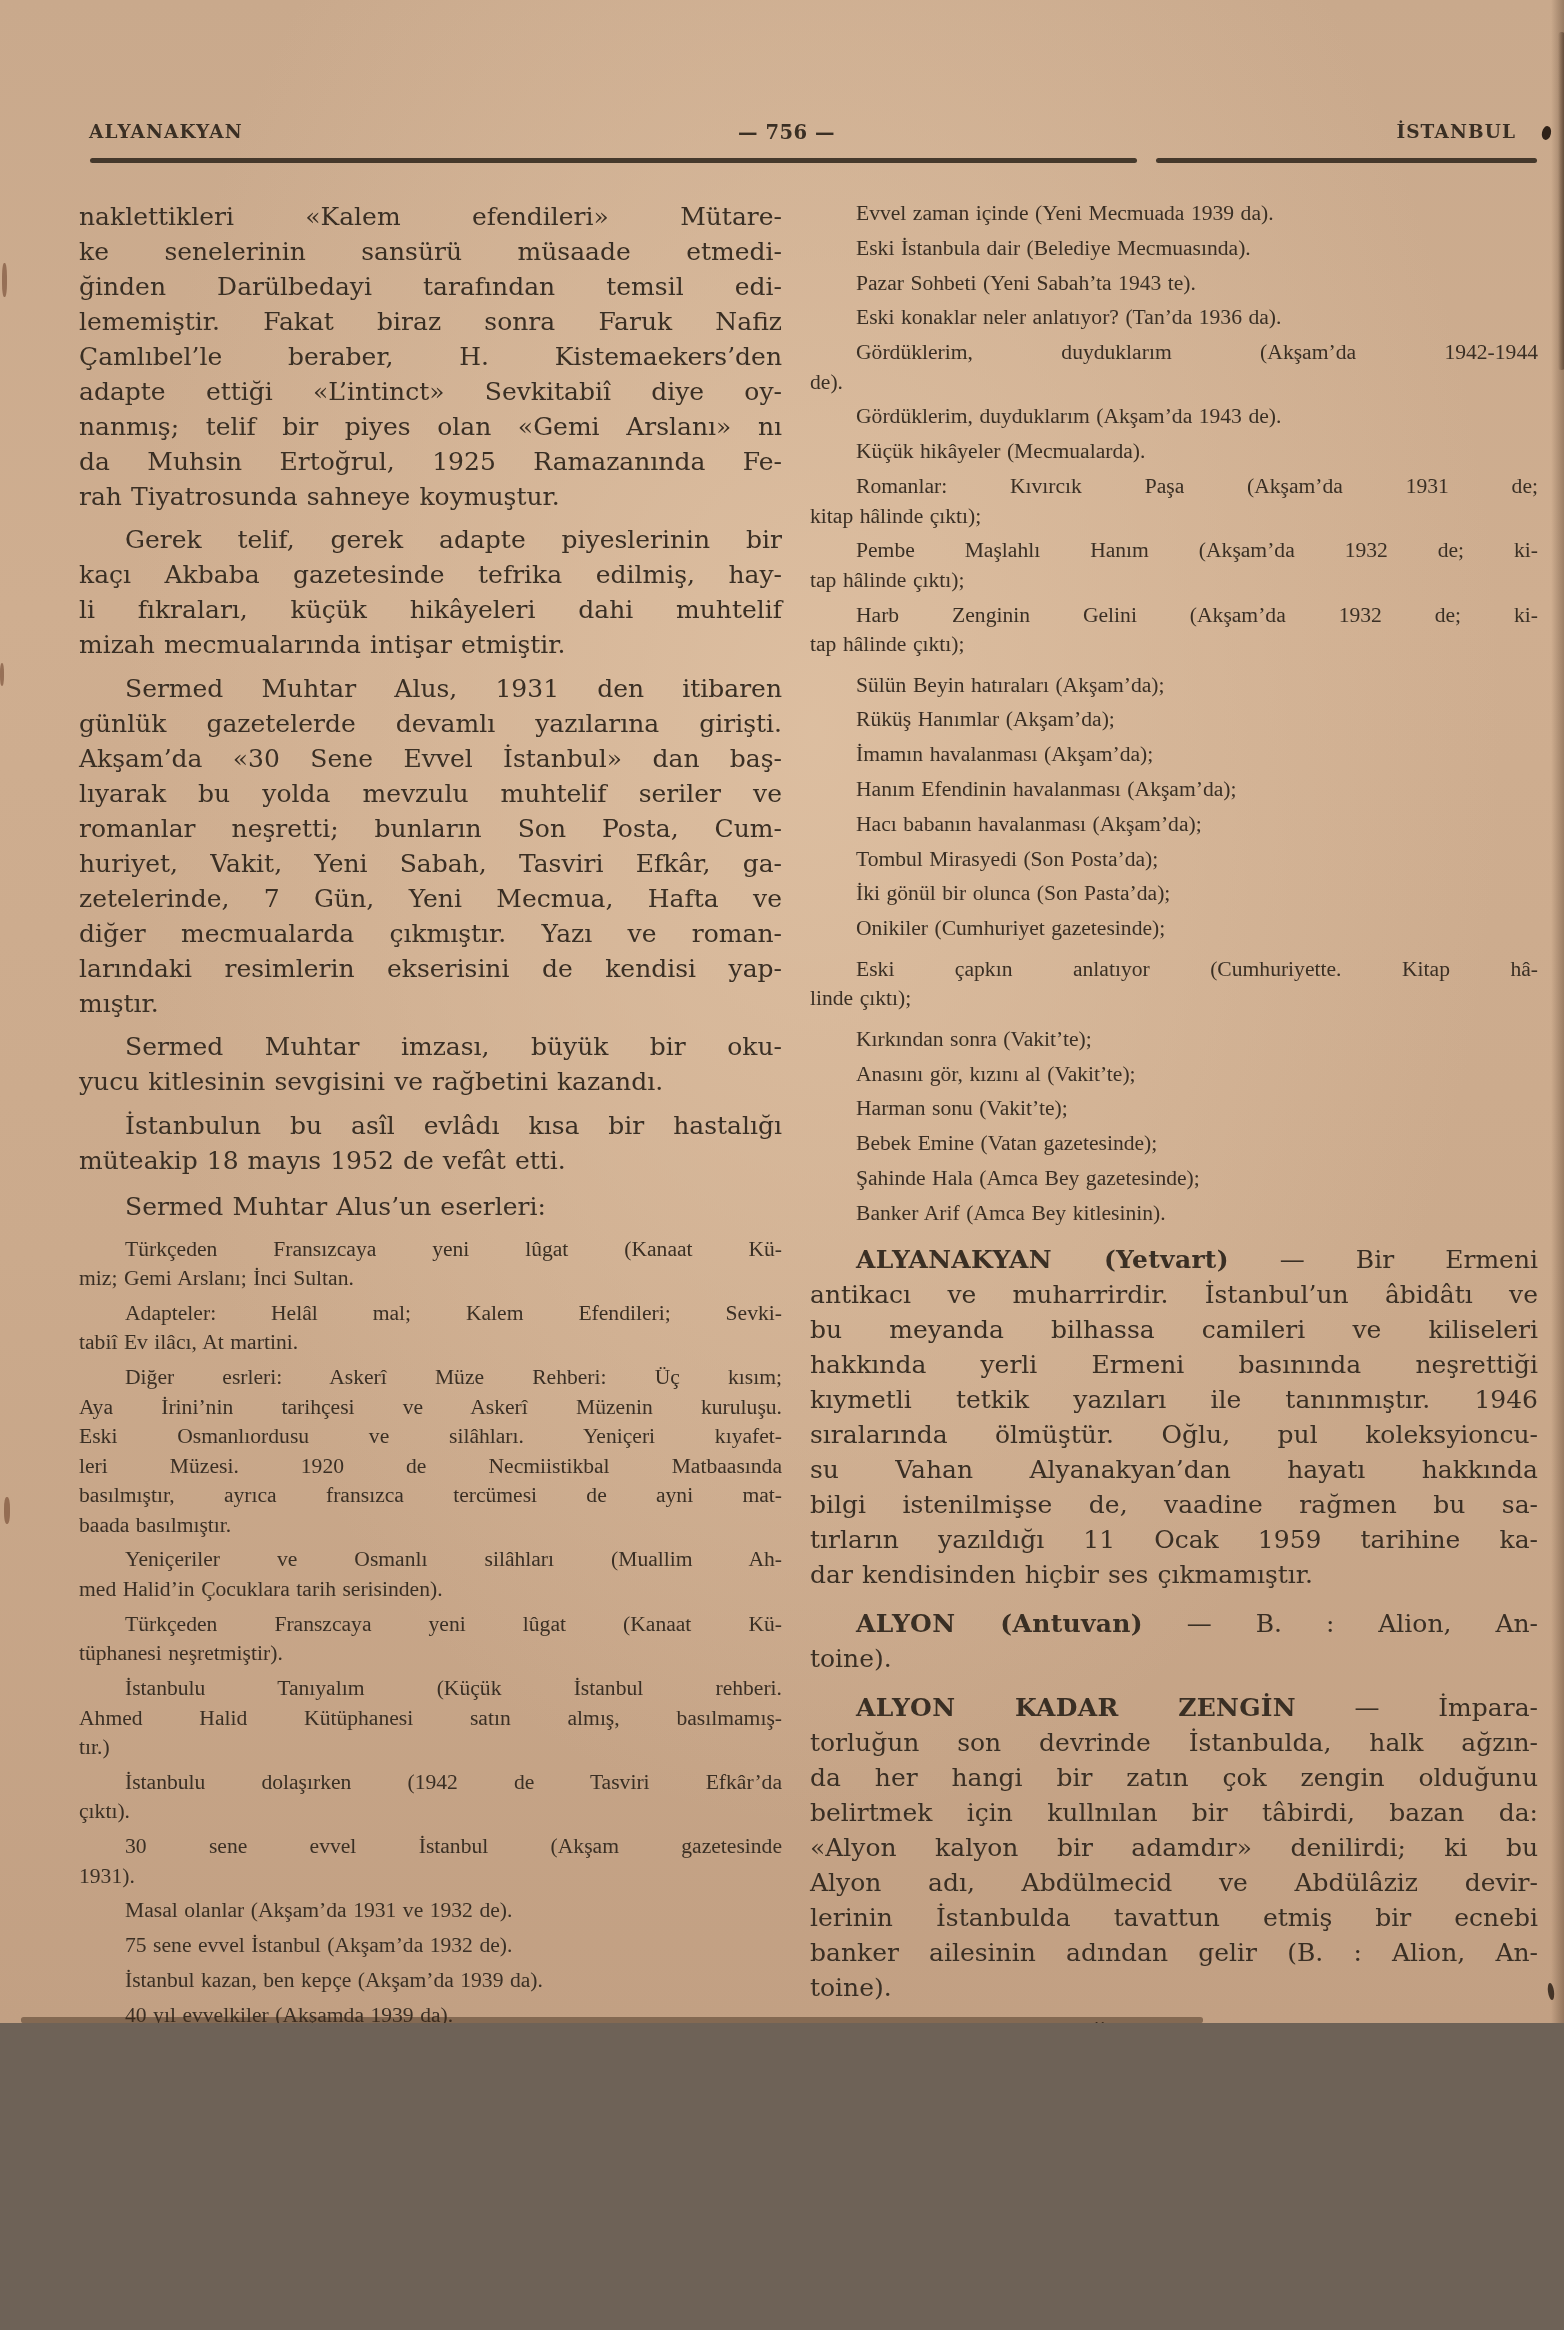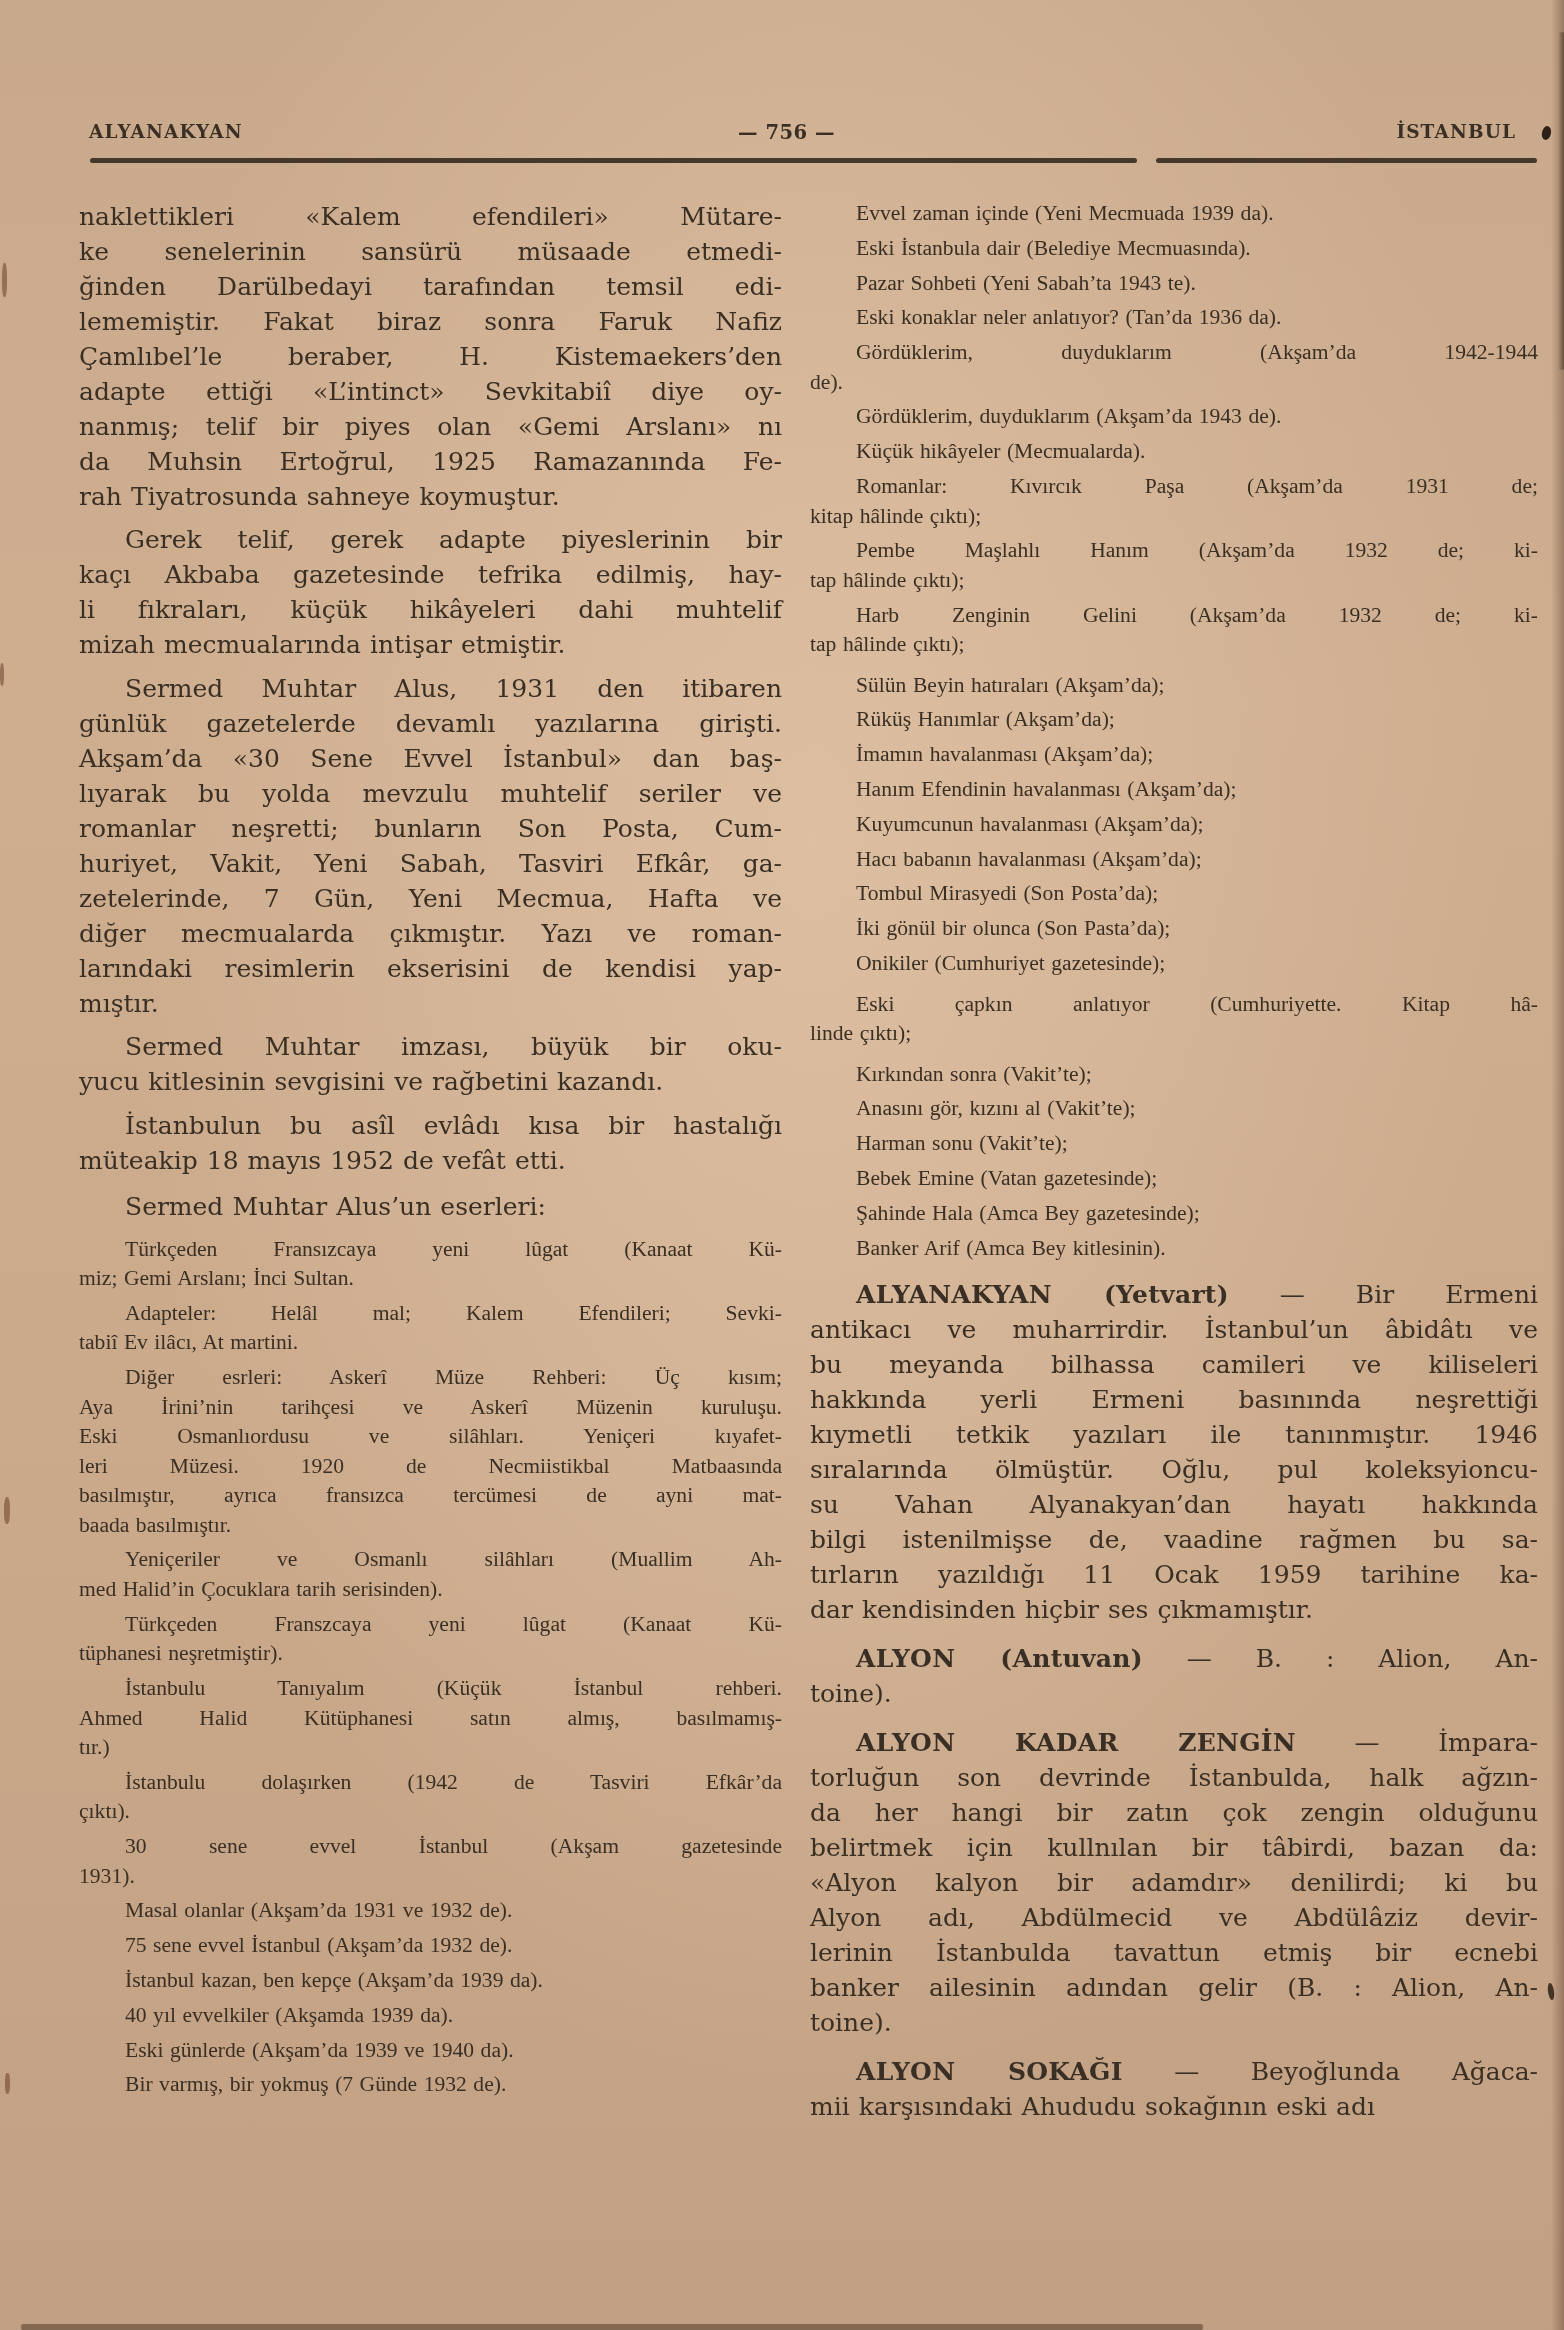--- a/index.html
+++ b/index.html
@@ -1,18 +1,18 @@
 <!DOCTYPE html>
 <html style="font-size:8.4px"><head>
 <meta charset="utf-8">
 <style>
   html,body{margin:0;padding:0;background:#6e6257;}
   .page{
     position:relative;
-    width:1565px;height:2330px;
+    width:1565px;height:2023px;
     background:
       radial-gradient(ellipse at 52% 36%, rgba(222,192,162,.9) 0%, rgba(205,173,143,.0) 60%),
       linear-gradient(180deg,#c9a98c 0%, #cfae90 30%, #cbaa8c 62%, #c2a083 100%);
     background-color:var(--paper,#cbab8e);
     color:var(--ink,#3a2f24);
     font-family:"DejaVu Serif","Liberation Serif",serif;
     overflow:hidden;
   }
   
   .hdr{position:absolute;top:121px;font-weight:bold;font-size:18.5px;letter-spacing:1.1px;white-space:nowrap;}
@@ -202,23 +202,20 @@
       <div class="para small">
         <div class="line last indent">Rüküş Hanımlar (Akşam’da);</div>
       </div>
       <div class="para small">
         <div class="line last indent">İmamın havalanması (Akşam’da);</div>
       </div>
       <div class="para small">
         <div class="line last indent">Hanım Efendinin havalanması (Akşam’da);</div>
       </div>
       <div class="para small">
-        <div class="line last indent">Kuyumcunun havalanması (Akşam’da);</div>
-      </div>
-      <div class="para small">
         <div class="line last indent">Hacı babanın havalanması (Akşam’da);</div>
       </div>
       <div class="para small">
         <div class="line last indent">Tombul Mirasyedi (Son Posta’da);</div>
       </div>
       <div class="para small">
         <div class="line last indent">İki gönül bir olunca (Son Pasta’da);</div>
       </div>
       <div class="para small">
         <div class="line last indent">Onikiler (Cumhuriyet gazetesinde);</div>

